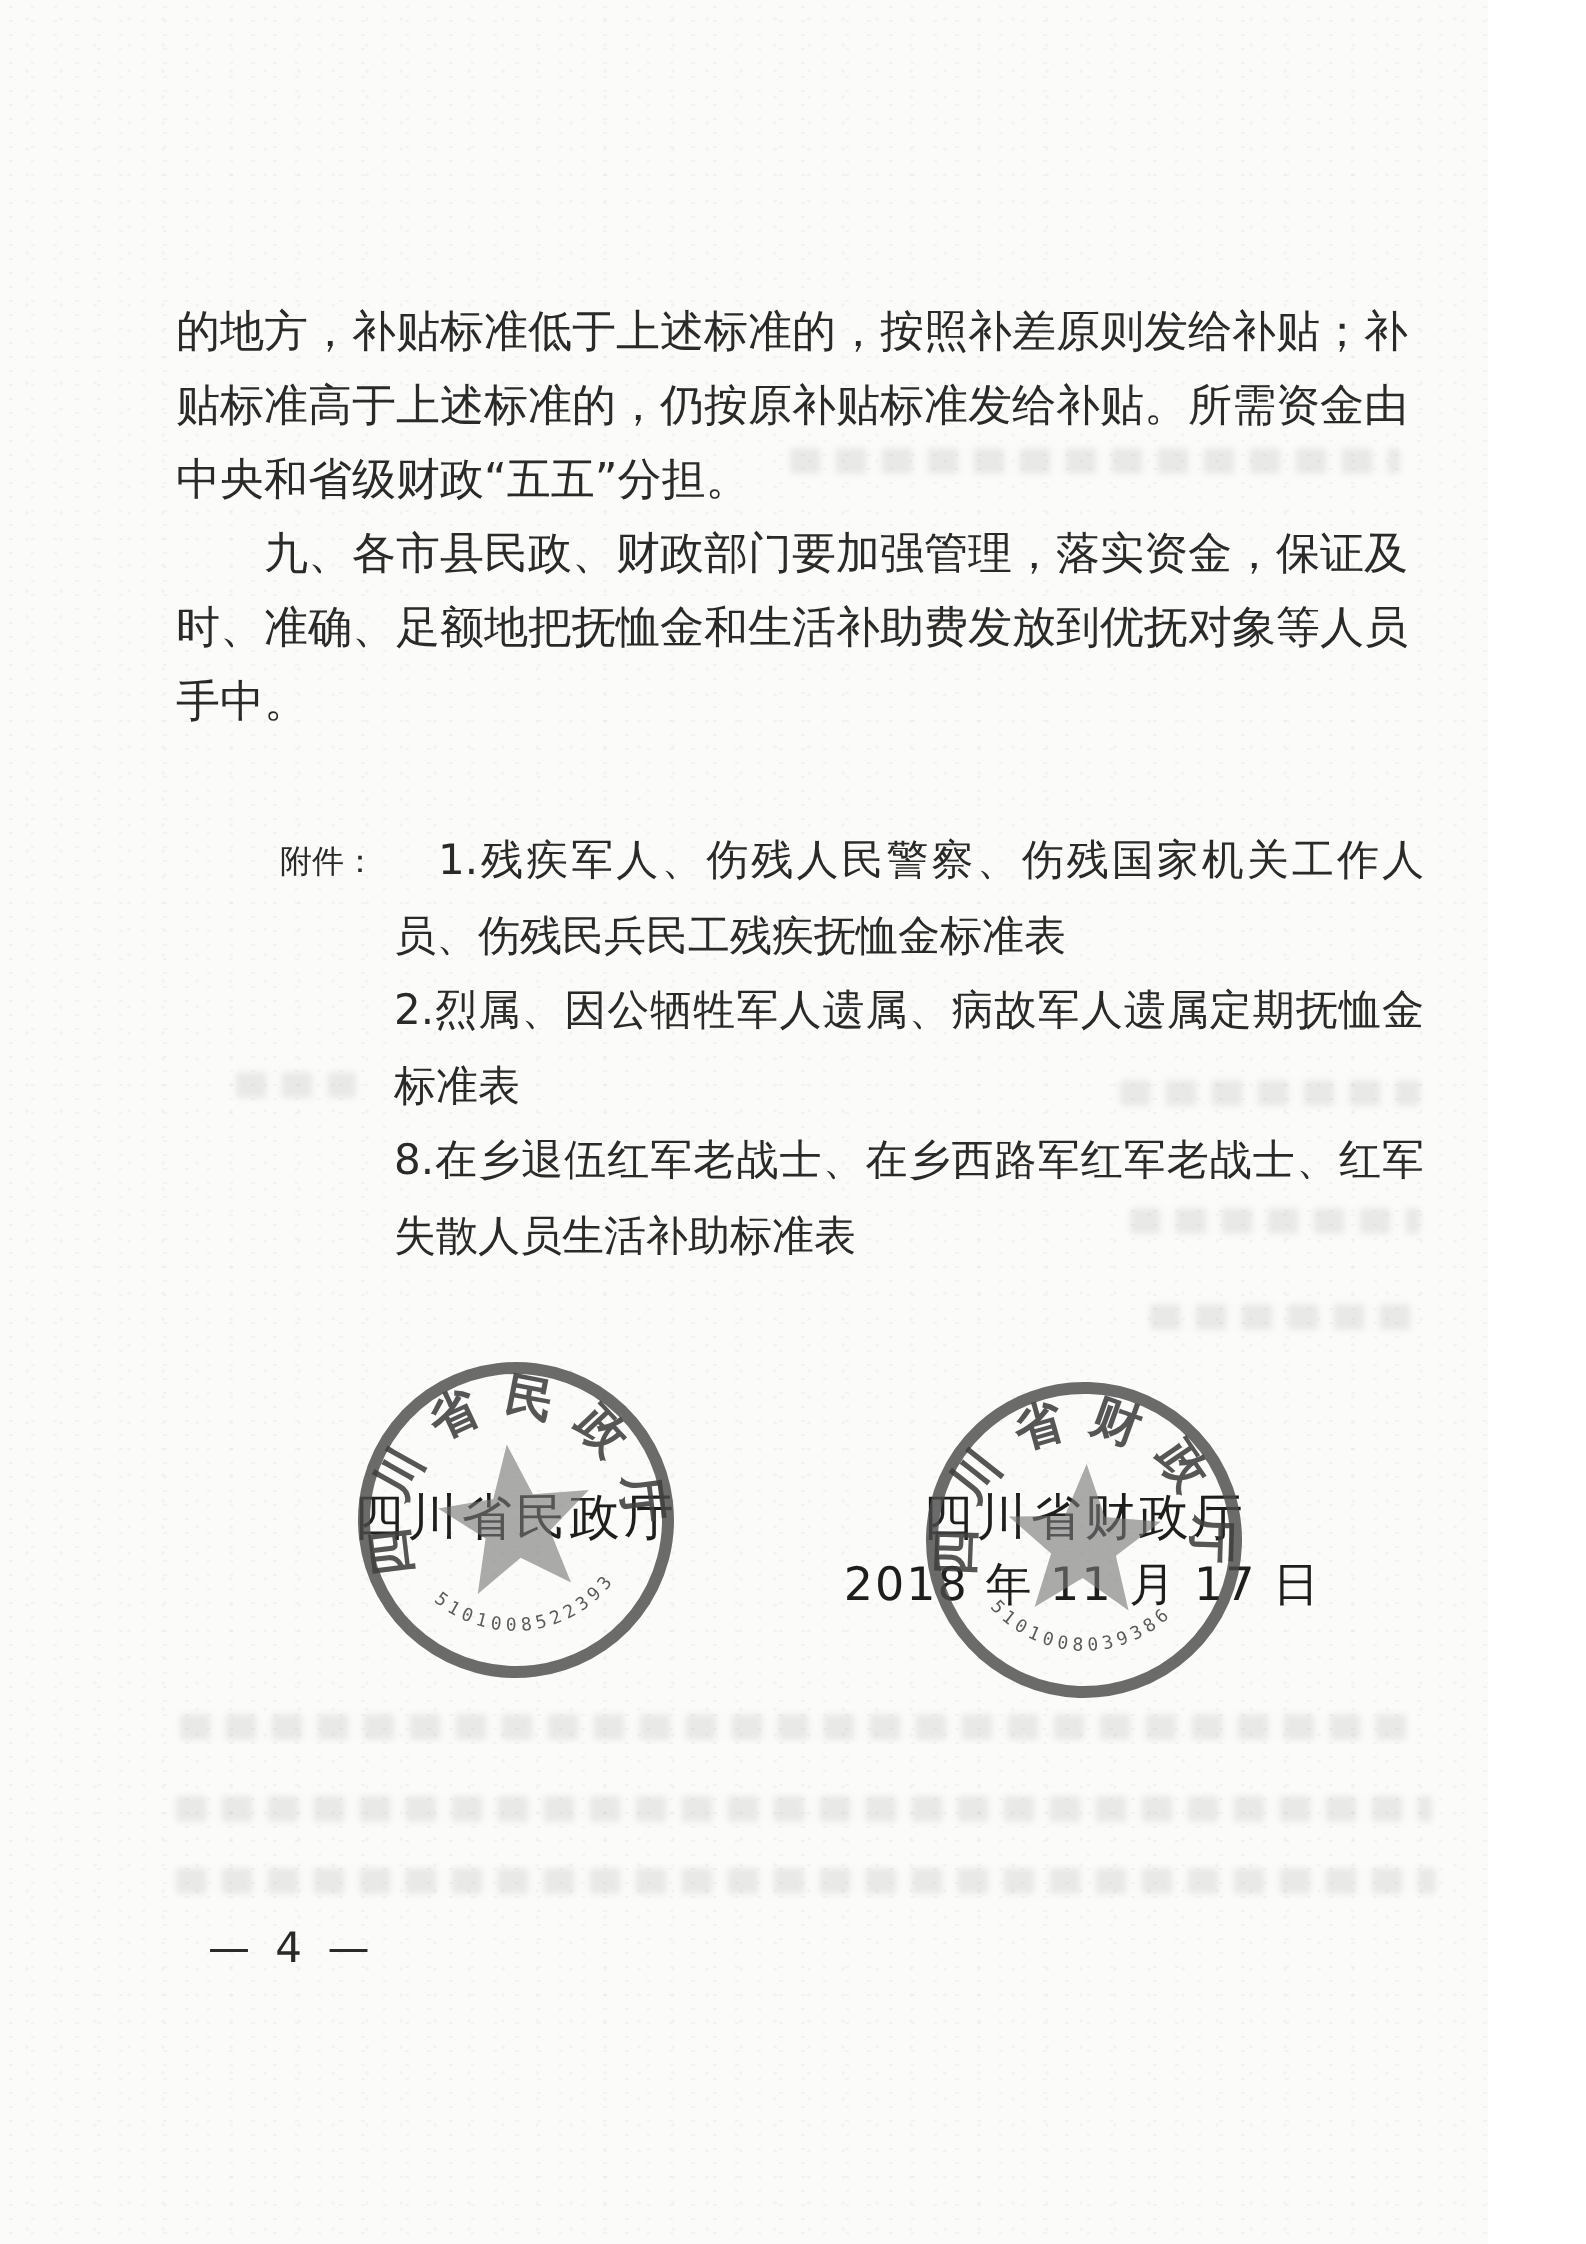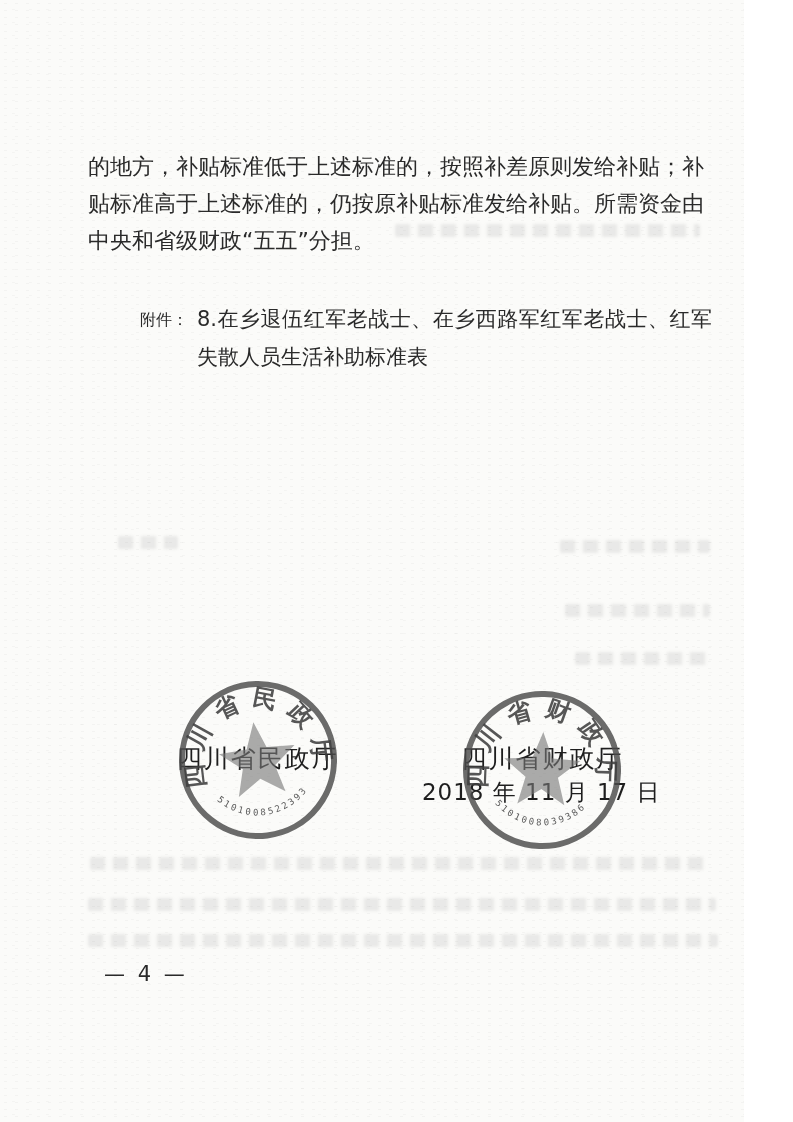--- a/index.html
+++ b/index.html
@@ -70,24 +70,27 @@
     font-size:21px; color:#2a2a2a; letter-spacing:3px; white-space:nowrap;
   }
 </style>
 </head>
 <body>
 
 <div class="paper">
 
   <div class="content">
     <p class="para">的地方，补贴标准低于上述标准的，按照补差原则发给补贴；补贴标准高于上述标准的，仍按原补贴标准发给补贴。所需资金由中央和省级财政“五五”分担。</p>
+    <p class="para indent">九、各市县民政、财政部门要加强管理，落实资金，保证及时、准确、足额地把抚恤金和生活补助费发放到优抚对象等人员手中。</p>
 
     <div class="attachments">
       <span class="att-label">附件：</span>
       <div class="att-items">
+        <p class="att-item first">1.残疾军人、伤残人民警察、伤残国家机关工作人员、伤残民兵民工残疾抚恤金标准表</p>
+        <p class="att-item">2.烈属、因公牺牲军人遗属、病故军人遗属定期抚恤金标准表</p>
         <p class="att-item">8.在乡退伍红军老战士、在乡西路军红军老战士、红军失散人员生活补助标准表</p>
       </div>
     </div>
   </div>
 
   <div class="seal-block left">
     <div class="overlay-name">四川省民政厅</div>
     <svg class="seal-svg" width="180" height="180" viewBox="0 0 180 180">
       <defs>
         <path id="arcTopL" d="M 36,108 A 56,56 0 1 1 144,108"></path>

